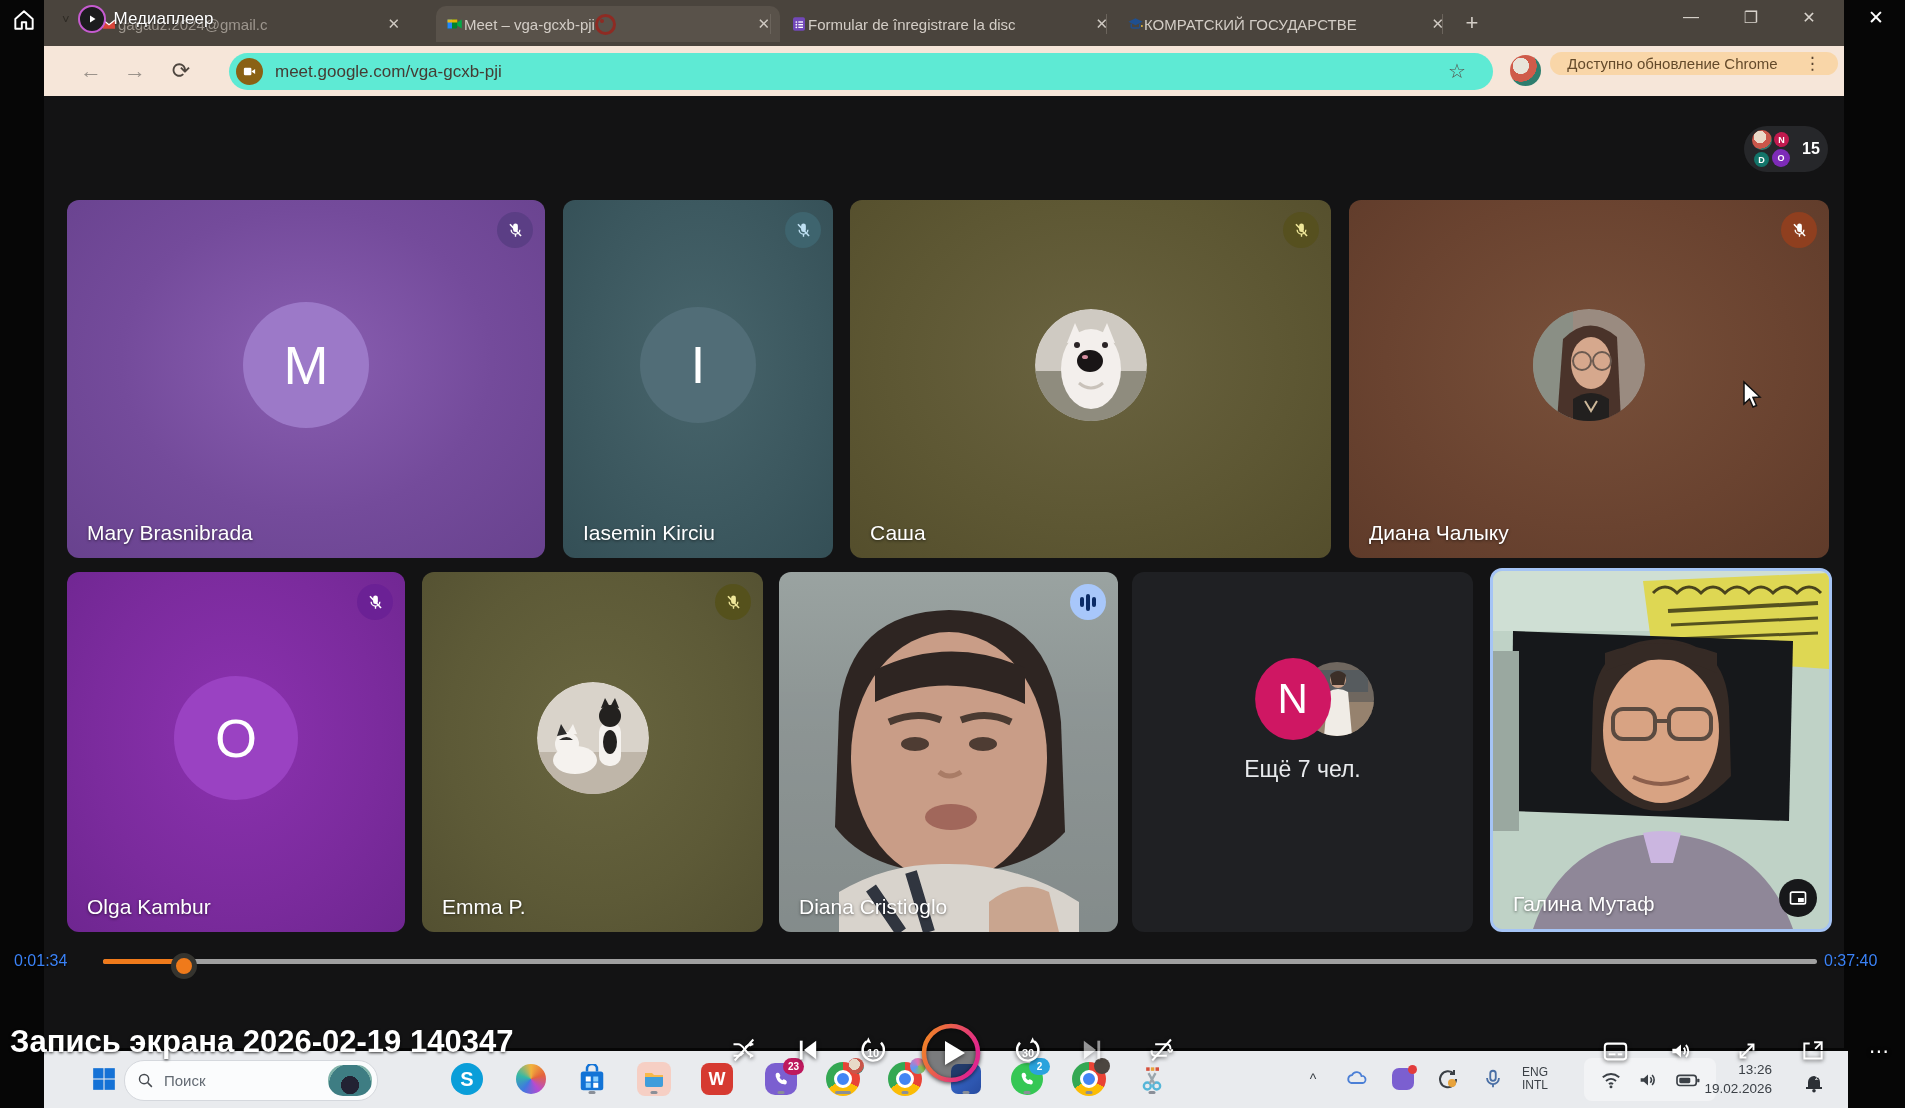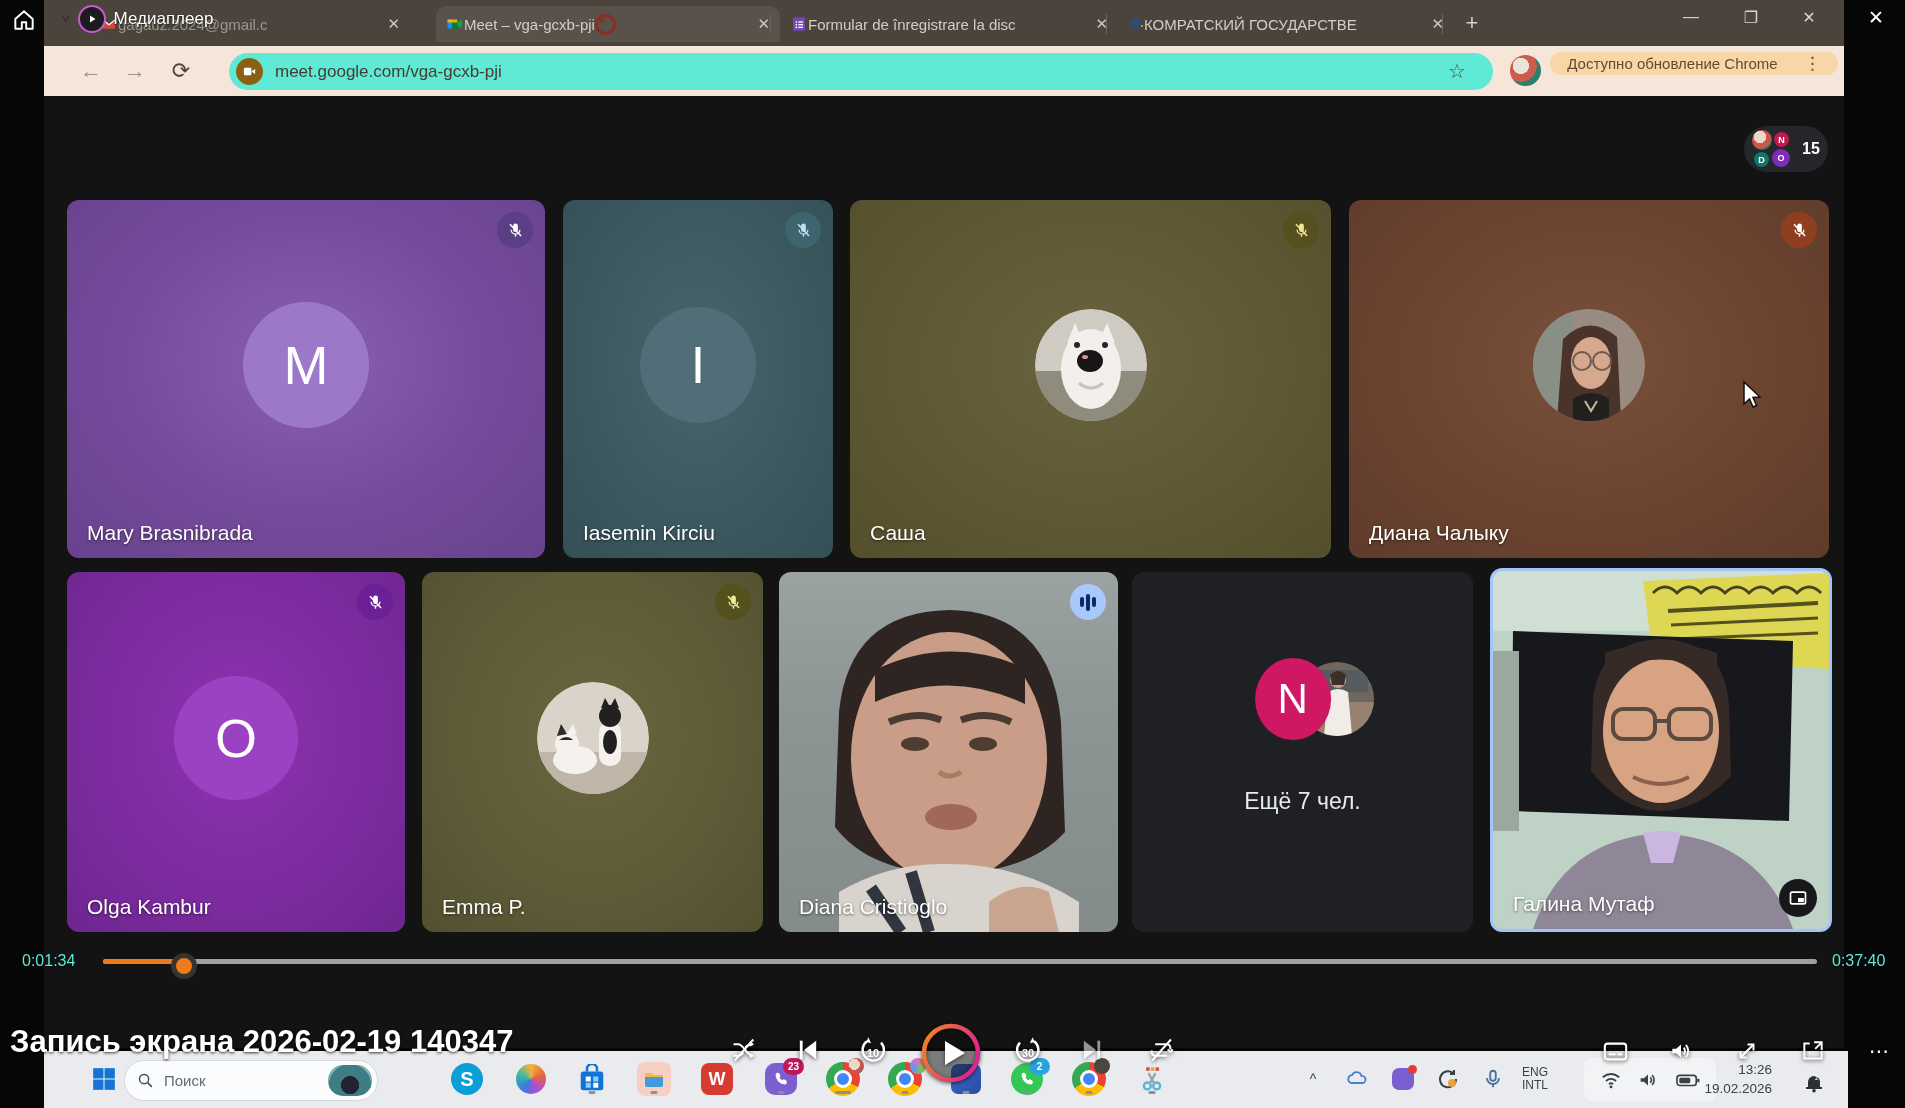--- a/index.html
+++ b/index.html
@@ -62,21 +62,21 @@
   .endcall{position:absolute;left:1205px;top:6px;width:96px;height:46px;border-radius:24px;background:#9d3a2e;
            display:flex;align-items:center;justify-content:center;}
   .rgt{position:absolute;top:6px;width:46px;height:46px;display:flex;align-items:center;justify-content:center;}
 
   
   .mp-title{position:absolute;left:62px;top:5px;display:flex;align-items:center;gap:8px;z-index:40;}
   .mp-title .t{color:#fff;font-size:17px;text-shadow:0 1px 2px rgba(0,0,0,.6);}
   .playbadge{width:24px;height:24px;border-radius:50%;background:#1c1c1e;border:2px solid #c65bd0;
              display:flex;align-items:center;justify-content:center;}
   .seek{position:absolute;left:0;top:950px;width:1905px;height:26px;z-index:45;}
-  .seek .time{position:absolute;top:2px;color:#5eead4;font-size:16px;text-shadow:0 1px 2px #000;margin-left:8px;}
+  .seek .time{position:absolute;top:2px;color:#3b82f6;font-size:16px;text-shadow:0 1px 2px #000;}
   .track{position:absolute;left:103px;top:9px;width:1714px;height:5px;border-radius:3px;background:#a0a0a0;}
   .fill{height:5px;border-radius:3px;background:#ef7a1b;}
   .thumb{position:absolute;top:-1px;width:16px;height:16px;border-radius:50%;background:#ef7a1b;
          border:5px solid #35342f;transform:translate(-13px,-5px);}
   .fname{position:absolute;left:10px;top:1024px;color:#fff;font-size:31px;font-weight:bold;z-index:60;
          text-shadow:0 1px 3px rgba(0,0,0,.8);}
   .transport{position:absolute;left:0;top:1022px;width:1905px;height:60px;z-index:70;pointer-events:none;}
   .tbtn{position:absolute;transform:translate(-50%,0);filter:drop-shadow(0 1px 2px rgba(0,0,0,.7));}
   .tbtn .lbl{position:absolute;left:50%;top:13px;transform:translateX(-50%);color:#fff;font-size:11px;font-weight:bold;}
   .mp-right{position:absolute;top:1038px;z-index:70;filter:drop-shadow(0 1px 2px rgba(0,0,0,.7));color:#fff;}
@@ -359,21 +359,21 @@
         <div class="abs" style="left:50%;top:90px;transform:translateX(-4%);width:74px;height:74px;border-radius:50%;overflow:hidden;z-index:1;">
           <svg width="74" height="74" viewBox="0 0 74 74">
               <rect width="74" height="74" fill="#6f675f"></rect>
               <rect x="0" y="40" width="74" height="34" fill="#96826e"></rect>
               <rect x="6" y="8" width="62" height="22" fill="#565b5e"></rect>
               <circle cx="38" cy="18" r="8" fill="#caa189"></circle>
               <path d="M30 13 q8 -8 16 0 l-2 10 l-12 0 Z" fill="#3c2f28"></path>
               <path d="M28 30 q10 -6 20 0 l4 44 l-28 0 Z" fill="#f0ece6"></path>
             </svg>
         </div>
-        <div class="abs" style="left:0;top:184px;width:100%;text-align:center;color:#e8eaed;font-size:23px;margin-top:32px;">Ещё 7 чел.</div>
+        <div class="abs" style="left:0;top:184px;width:100%;text-align:center;color:#e8eaed;font-size:23px;">Ещё 7 чел.</div>
       </div>
 
       <div class="tile" style="left:1446px;top:472px;width:342px;height:364px;background:#b9cdc2;border:3px solid #a5c4f5;box-sizing:border-box;">
         <svg width="336" height="358" viewBox="0 0 336 358" style="position:absolute;left:0;top:0;">
           <rect width="336" height="358" fill="#bfd2c6"></rect>
           <rect x="0" y="0" width="336" height="60" fill="#cfdfd4"></rect>
           <polygon points="150,10 336,2 336,98 160,86" fill="#ded753"></polygon>
           <path d="M160 22 q12 -12 24 0 q12 -12 24 0 q12 -12 24 0 q12 -12 24 0 q12 -12 24 0 q12 -12 24 0 q12 -12 24 0" stroke="#4a441c" stroke-width="3" fill="none"></path>
           <line x1="175" y1="40" x2="325" y2="32" stroke="#55511f" stroke-width="4"></line>
             <line x1="178" y1="54" x2="325" y2="47" stroke="#55511f" stroke-width="3"></line>

